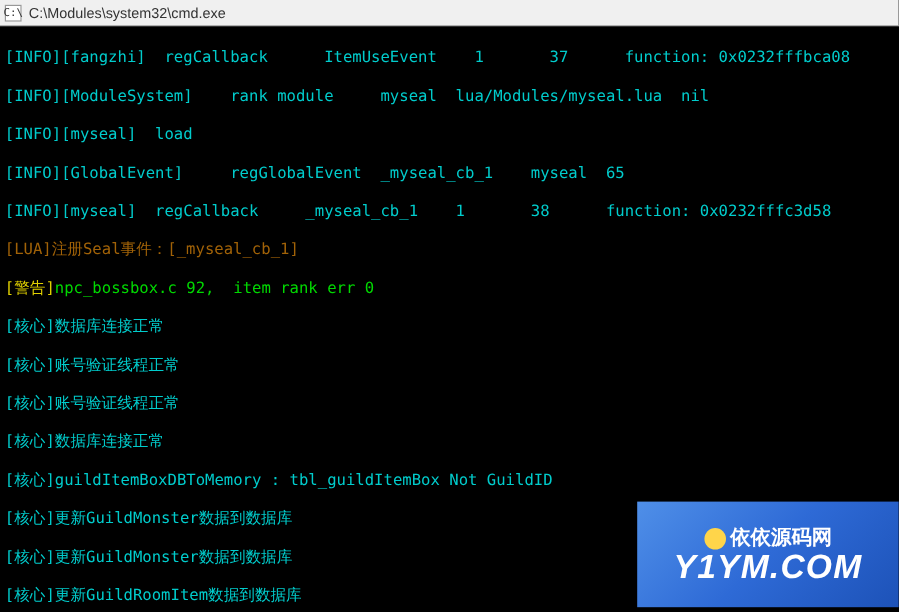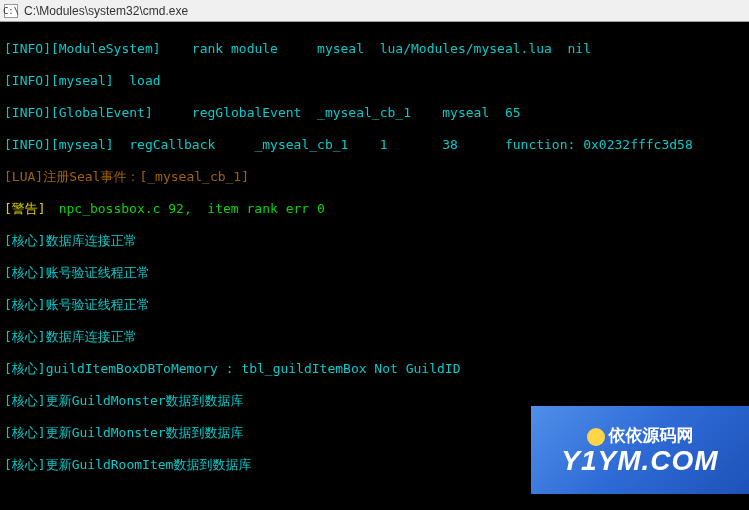--- a/index.html
+++ b/index.html
@@ -40,26 +40,26 @@
   .console {
     background: #000;
     padding: 3px 4px;
     line-height: 16px;
     white-space: pre;
     font-size: 13px;
   }
   .line { display: block; }
   .c-teal { color: #00cccc; }
   .c-white { color: #a16207; }
-  .c-green { color: #00d800; margin-left: 13px; }
+  .c-green { color: #00d800; }
   .c-yellow { color: #e0d000; }
   .watermark {
     position: absolute;
     right: 0;
-    bottom: 16px;
+    bottom: 4px;
     width: 218px;
     height: 88px;
     background: linear-gradient(135deg, #4f8fe8 0%, #2e6ad6 50%, #1d52b8 100%);
     display: flex;
     flex-direction: column;
     align-items: center;
     justify-content: center;
     padding: 6px;
   }
   .wm-top {
@@ -99,20 +99,21 @@
 </style>
 </head>
 <body>
 
 <div class="title-bar">
   <span class="title-icon">C:\</span>
   <span class="title-text">C:\Modules\system32\cmd.exe</span>
 </div>
 
 <div class="console">
+<span class="line c-teal">[INFO][fangzhi]  regCallback      ItemUseEvent    1       37      function: 0x0232fffbca08</span>
 <span class="line c-teal">[INFO][ModuleSystem]    rank module     myseal  lua/Modules/myseal.lua  nil</span>
 <span class="line c-teal">[INFO][myseal]  load</span>
 <span class="line c-teal">[INFO][GlobalEvent]     regGlobalEvent  _myseal_cb_1    myseal  65</span>
 <span class="line c-teal">[INFO][myseal]  regCallback     _myseal_cb_1    1       38      function: 0x0232fffc3d58</span>
 <span class="line c-white">[LUA]注册Seal事件：[_myseal_cb_1]</span>
 <span class="line"><span class="c-yellow">[警告]</span><span class="c-green">npc_bossbox.c 92,  item rank err 0</span></span>
 <span class="line c-teal">[核心]数据库连接正常</span>
 <span class="line c-teal">[核心]账号验证线程正常</span>
 <span class="line c-teal">[核心]账号验证线程正常</span>
 <span class="line c-teal">[核心]数据库连接正常</span>

